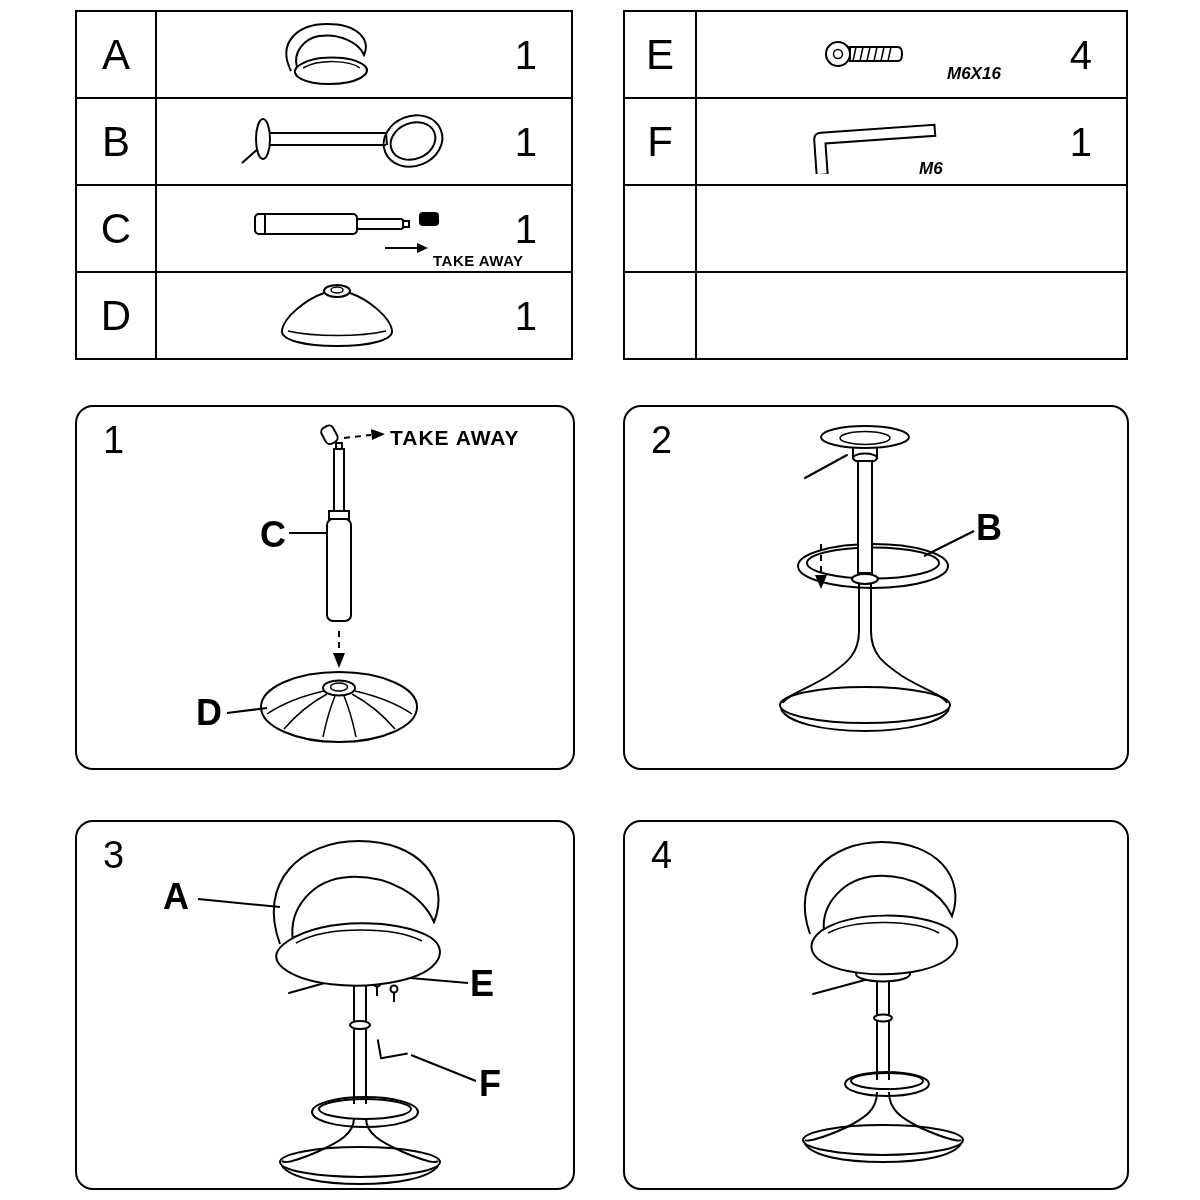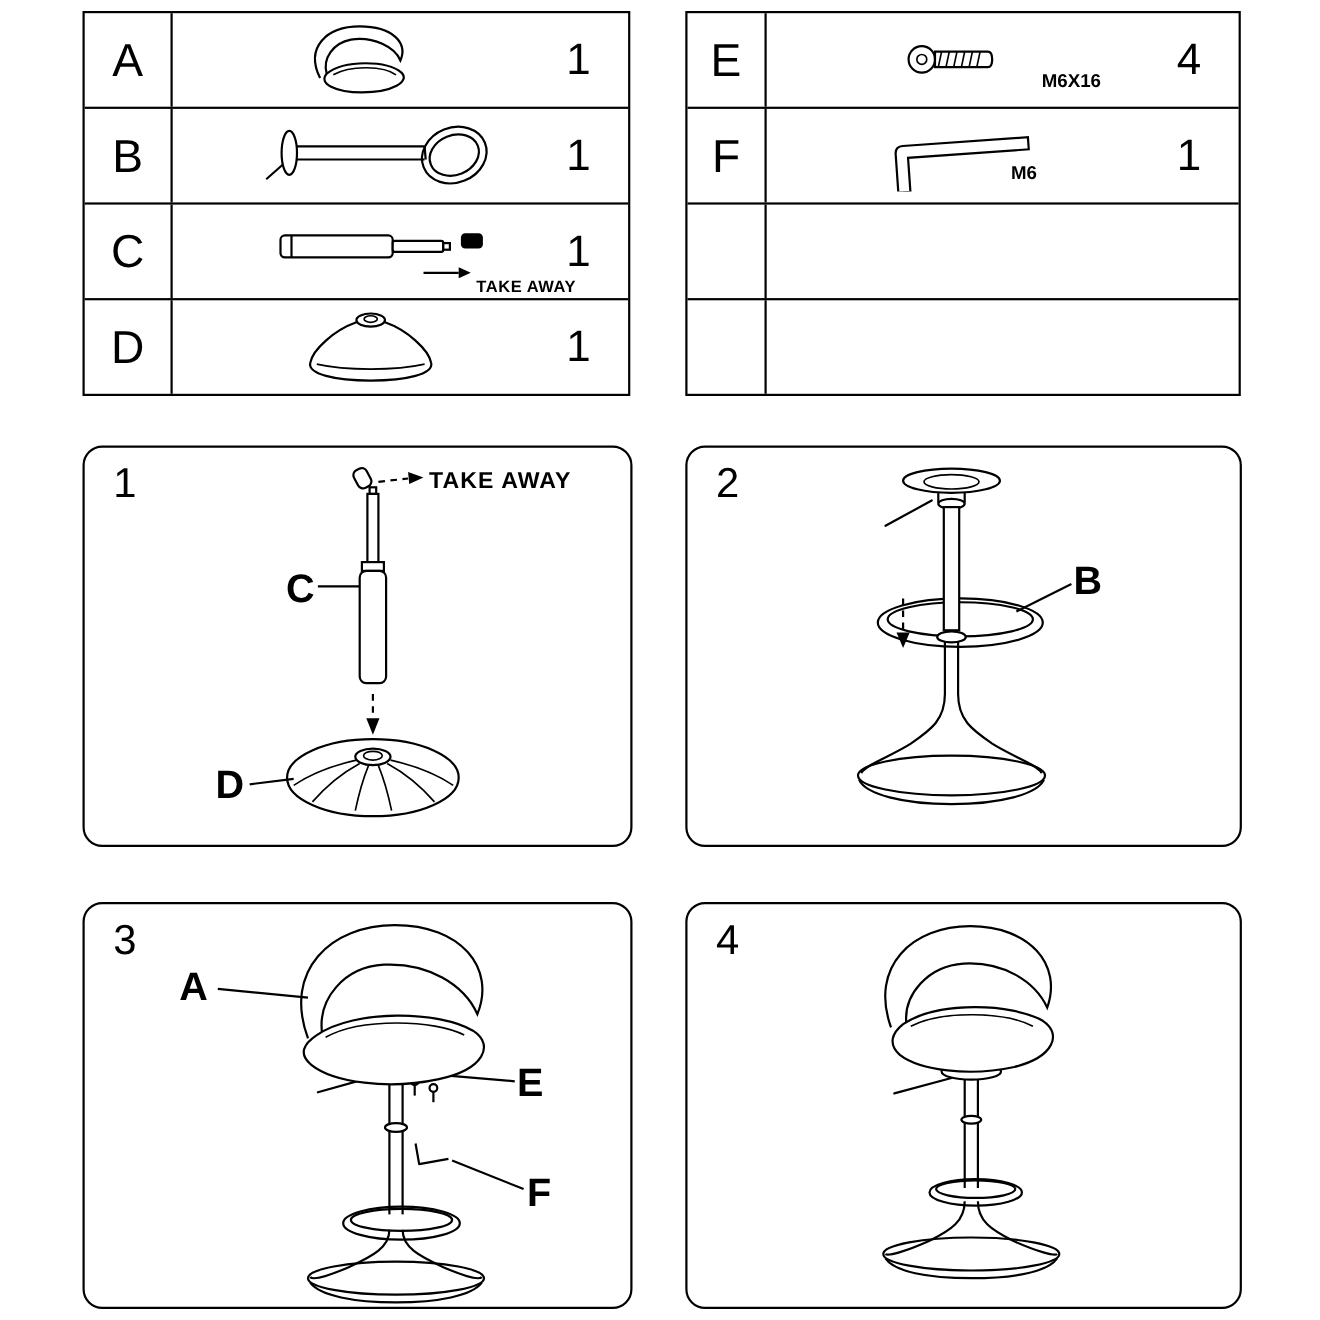--- a/index.html
+++ b/index.html
@@ -8,21 +8,21 @@
 
   .ptable { position:absolute; border:2px solid #000; display:flex; flex-direction:column; background:#fff; }
   .prow { flex:1; display:flex; border-bottom:2px solid #000; min-height:0; }
   .prow:last-child { border-bottom:none; }
   .pletter { display:flex; align-items:center; justify-content:center; font-size:42px; border-right:2px solid #000; }
   .ptable.left  .pletter { width:80px; }
   .ptable.right .pletter { width:72px; }
   .pmain { flex:1; position:relative; }
   .picon { position:absolute; }
   .pqty { position:absolute; right:34px; top:50%; transform:translateY(-50%); font-size:40px; }
-  .spec { position:absolute; font-weight:bold; font-size:17px; white-space:nowrap; }
+  .spec { position:absolute; font-weight:bold; font-size:17px; white-space:nowrap;font-style:italic; }
   .note-sm { position:absolute; font-weight:bold; font-size:15px; letter-spacing:.5px; white-space:nowrap; }
 
   .stepbox { position:absolute; border:2px solid #000; border-radius:18px; background:#fff; }
   .art { position:absolute; left:0; top:0; }
   .stepnum { position:absolute; left:26px; top:12px; font-size:38px; }
   .callout { position:absolute; font-weight:bold; font-size:36px; white-space:nowrap; }
   .note-lg { position:absolute; font-weight:bold; font-size:21px; letter-spacing:1px; white-space:nowrap; }
 
   svg .ln { stroke:#000; stroke-width:2; fill:none; }
   svg .thin { stroke-width:1.5; }
@@ -114,21 +114,21 @@
       <div class="pqty">4</div>
     </div>
   </div>
 
   <div class="prow">
     <div class="pletter">F</div>
     <div class="pmain">
       <svg class="picon" style="left:108px; top:20px;" width="140" height="55" viewBox="0 0 140 55">
         <path class="fw" d="M10,52 L10,17 Q10,10 17,10 L131,10 L131,21 L21,21 L21,52 Z" transform="rotate(-4 70 30)"></path>
       </svg>
-      <div class="spec" style="left:222px; top:49px;">M6</div>
+      <div class="spec" style="left:222px; top:60px;">M6</div>
       <div class="pqty">1</div>
     </div>
   </div>
 
   <div class="prow">
     <div class="pletter"></div>
     <div class="pmain"></div>
   </div>
 
   <div class="prow">

